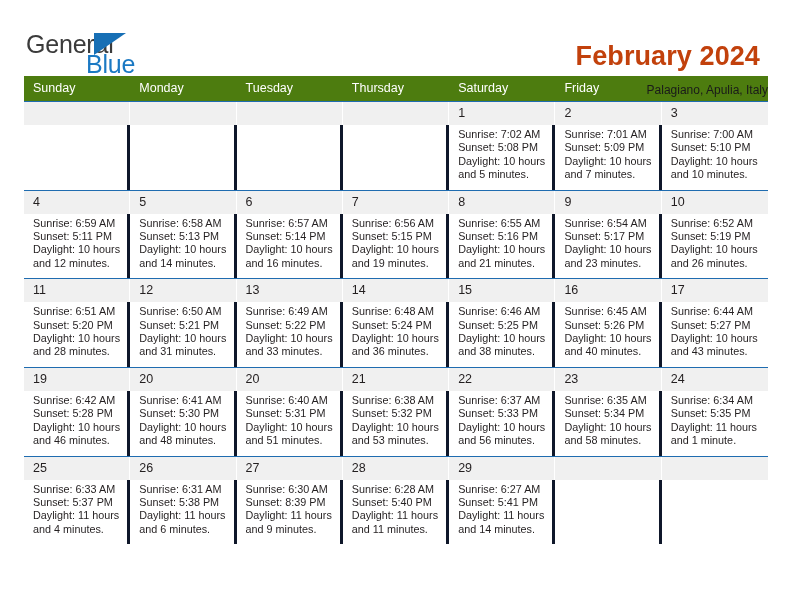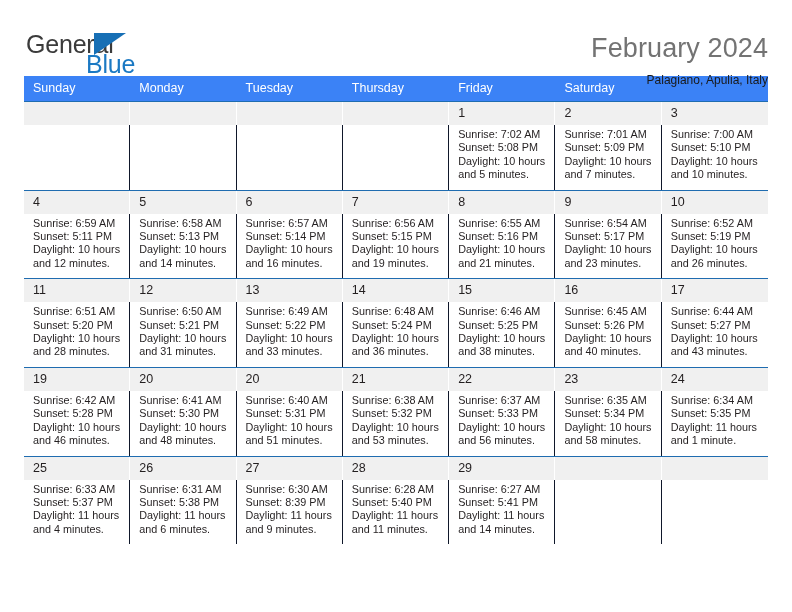--- a/index.html
+++ b/index.html
@@ -66,44 +66,44 @@
     border-left: 32px solid #176fb5;
     border-bottom: 22px solid transparent;
   }
 
   .title-block {
     text-align: right;
     padding-top: 2px;
   }
   .cal-title {
     font-size: 27px;
-    color: #737373;
+    color: #c2410c;
     line-height: 32px;
-    font-weight: normal;
-    margin: 0;
+    font-weight: bold;
+    margin: 8px;
     letter-spacing: 0.1px;
   }
   .cal-subtitle {
     font-size: 12px;
     color: #1a1a1a;
     line-height: 20px;
     margin: 6px 0 0 0;
     font-weight: normal;
   }
 
   
   .calendar {
     width: 744px;
     margin-top: 4px;
   }
 
   .weekday-row {
     display: grid;
     grid-template-columns: repeat(7, 1fr);
-    background: #3b82f6;
+    background: #4d7c0f;
   }
   .weekday {
     color: #ffffff;
     font-size: 12.5px;
     line-height: 15px;
     padding: 5px 0 5px 9px;
     box-sizing: border-box;
   }
 
   .week {
@@ -127,21 +127,21 @@
     color: #231f20;
     padding: 4px 0 4px 9px;
     box-sizing: border-box;
     border-right: 1px solid #ffffff;
   }
   .daynum-cell:last-child { border-right: none; }
 
   .info-cell {
     padding: 3px 6px 8px 9px;
     box-sizing: border-box;
-    border-right: 1px solid #0f172a;
+    border-right: 3px solid #0f172a;
     font-size: 10.8px;
     line-height: 13.4px;
     color: #231f20;
   }
   .info-cell:last-child { border-right: none; }
 
   .info-line { white-space: nowrap; }
 
   .empty { }
 </style>
@@ -164,22 +164,22 @@
     </div>
 
   </div>
 
   <div class="calendar">
     <div class="weekday-row" id="weekday-row">
         <div class="weekday">Sunday</div>
         <div class="weekday">Monday</div>
         <div class="weekday">Tuesday</div>
         <div class="weekday">Thursday</div>
+        <div class="weekday">Saturday</div>
         <div class="weekday">Friday</div>
-        <div class="weekday">Saturday</div>
       </div>
     <div id="weeks-container">
         <div class="week">
           <div class="week-numbers">
             <div class="daynum-cell empty"></div>
             <div class="daynum-cell empty"></div>
             <div class="daynum-cell empty"></div>
             <div class="daynum-cell empty"></div>
             <div class="daynum-cell">1</div>
             <div class="daynum-cell">2</div>

